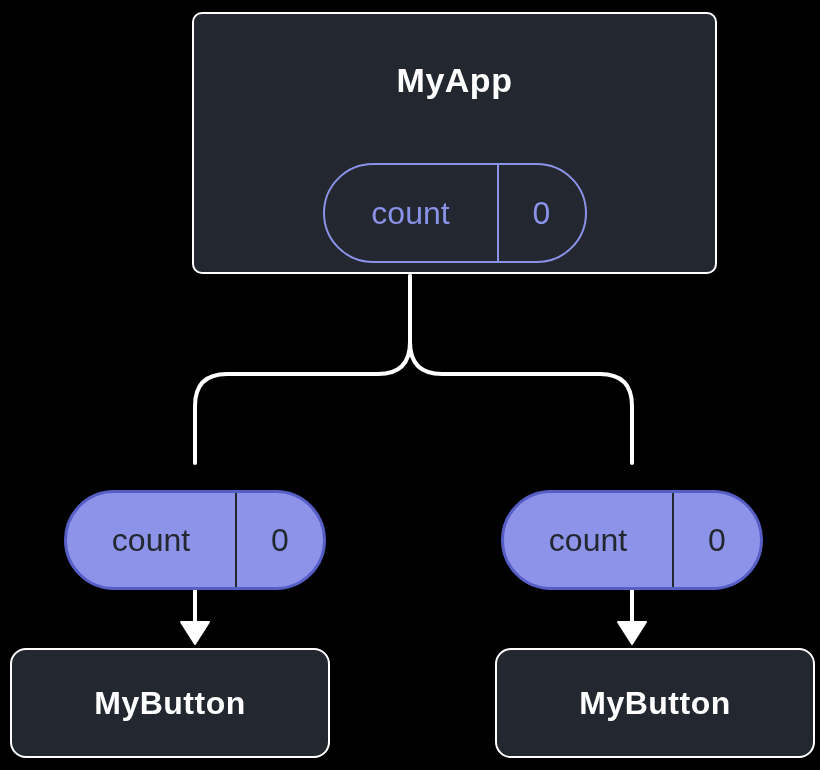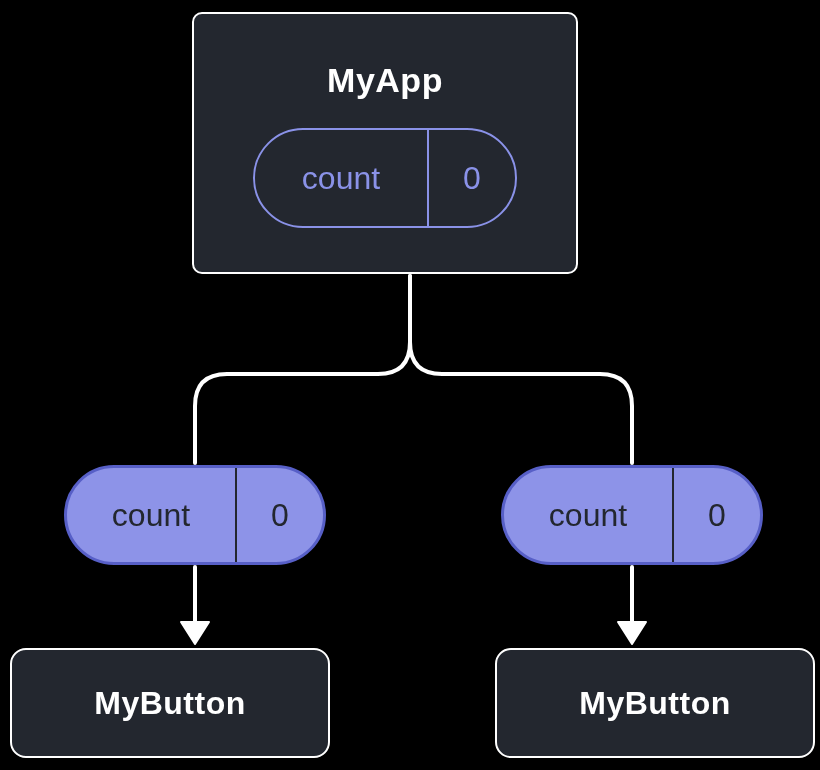--- a/index.html
+++ b/index.html
@@ -28,23 +28,23 @@
     background:var(--box-fill);
     border:2px solid var(--box-border);
     border-radius:10px;
     color:var(--box-text);
     display:flex;
     flex-direction:column;
     align-items:center;
   }
   .component-box.root{
     left:192px; top:12px;
-    width:386px; height:262px;
+    width:525px; height:262px;
     padding-top:48px;
-    gap:30px;
+    gap:40px;
   }
   .component-box.child{
     width:320px; height:110px;
     justify-content:center;
     border-radius:16px;
   }
   .component-box.child.left{ left:10px; top:648px; }
   .component-box.child.right{ left:495px; top:648px; }
   .component-title{
     font-size:34px;
@@ -54,20 +54,21 @@
   }
   .child .component-title{ font-size:32px; }
   .pill{
     display:flex;
     align-items:stretch;
     height:100px;
     width:264px;
     border-radius:52px;
     overflow:hidden;
     font-size:32px;
+    margin-top:25px;
   }
   .pill .pill-name{
     flex:1;
     display:flex;
     align-items:center;
     justify-content:center;
   }
   .pill .pill-value{
     width:88px;
     display:flex;

